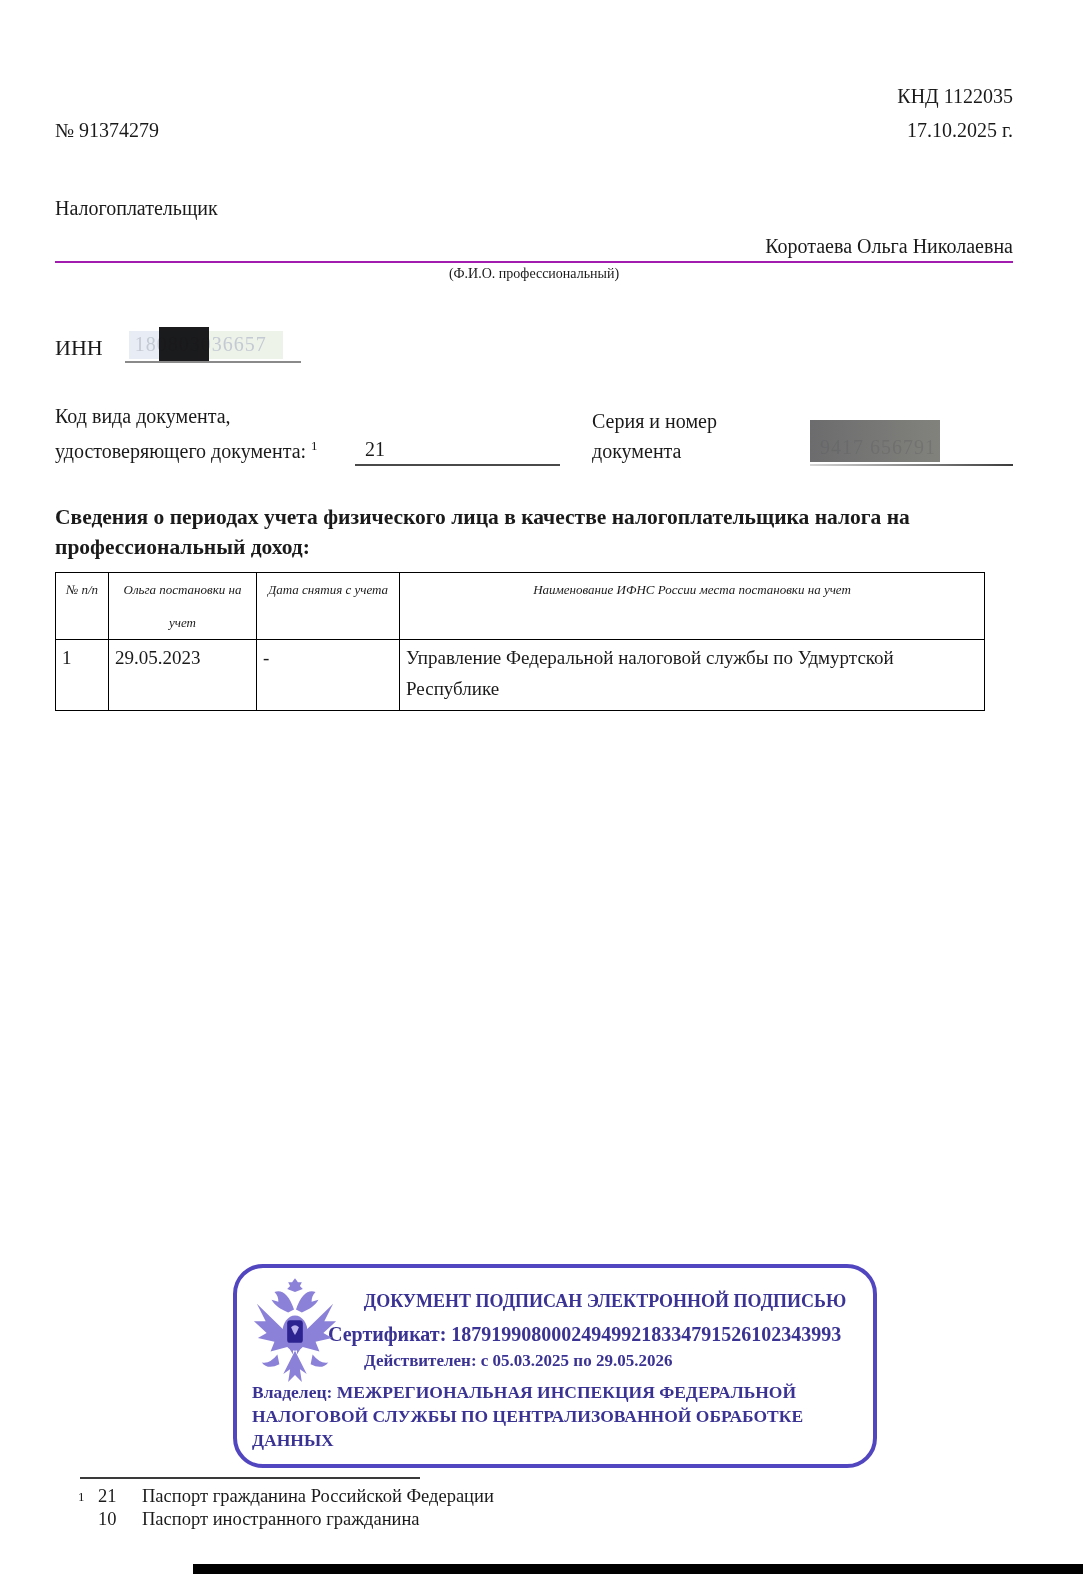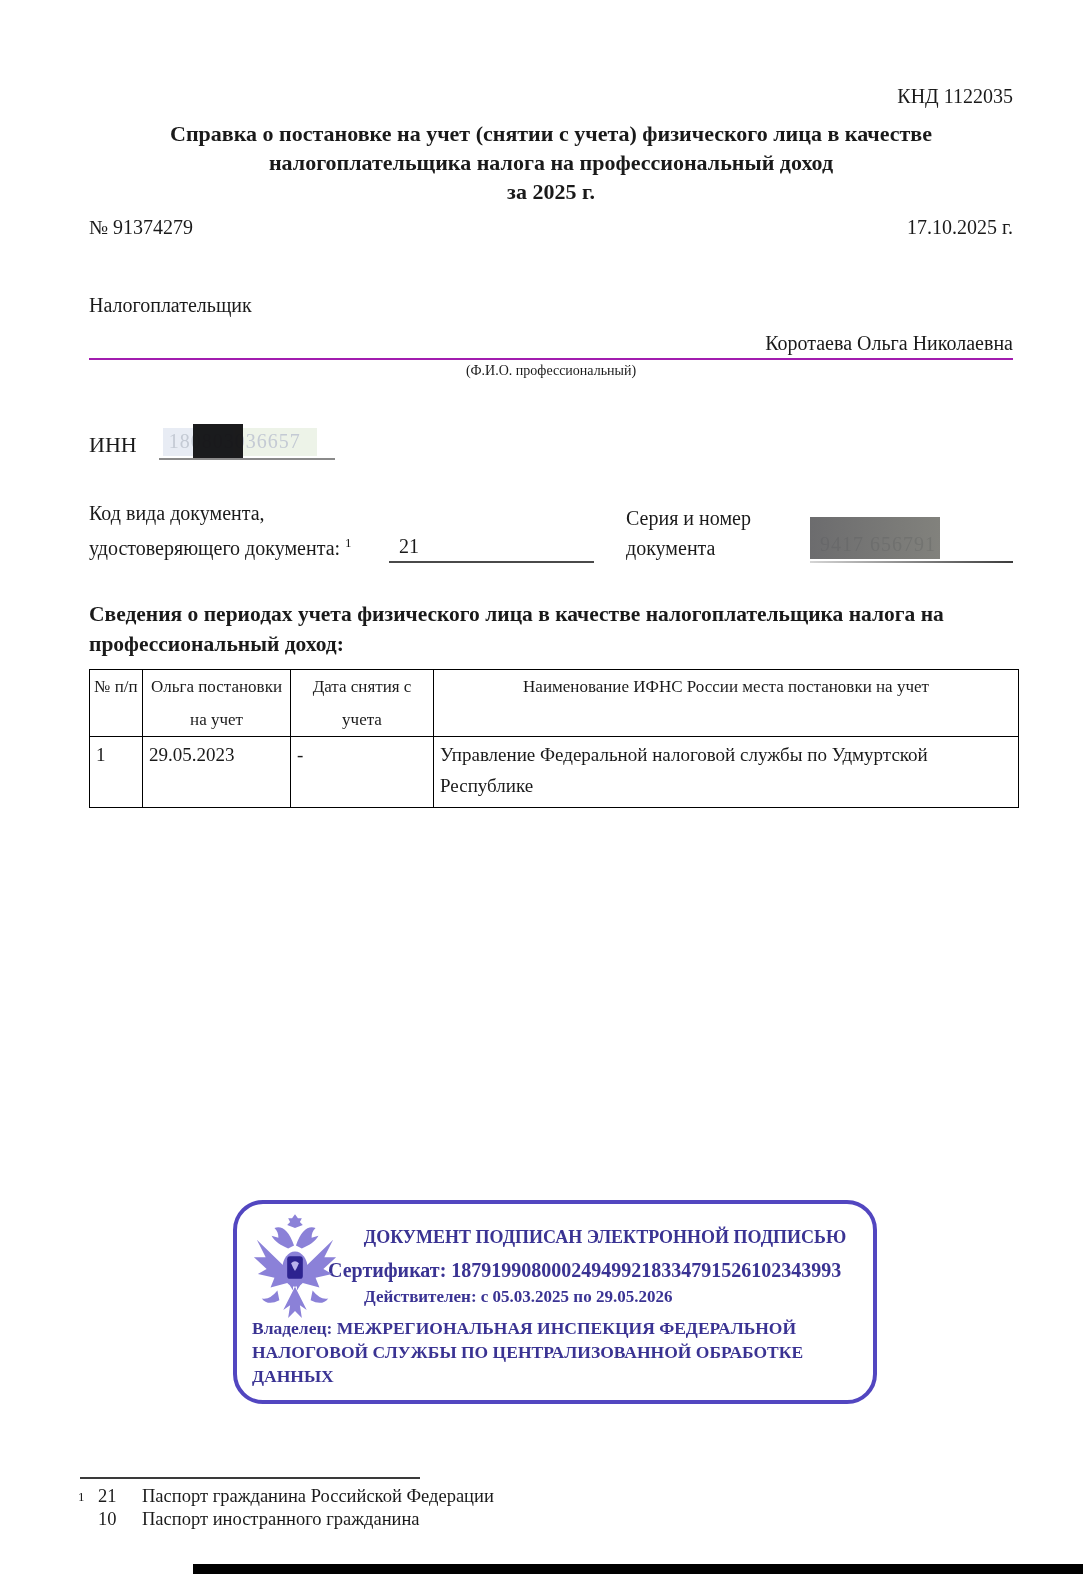--- a/index.html
+++ b/index.html
@@ -4,21 +4,21 @@
 <style>
   html,body{margin:0;padding:0;background:#ffffff;}
   .page{
     position:relative;
     width:1083px;height:1574px;
     background:#ffffff;
     font-family:"Liberation Serif","DejaVu Serif",serif;
     color:#1a1a1a;
     overflow:hidden;
   }
-  .content{padding:0 70px 0 89px;}
+  .content{padding:0 70px 0 55px;}
 
   .knd{padding-top:83px;text-align:right;font-size:20px;line-height:26px;}
 
   .title{margin-top:10px;text-align:center;font-weight:bold;font-size:22px;line-height:29px;}
 
   .num-row{margin-top:8px;display:flex;justify-content:space-between;font-size:20px;line-height:26px;}
 
   .taxpayer-label{margin-top:52px;font-size:20px;line-height:26px;}
 
   .name-block{margin-top:12px;}
@@ -46,30 +46,30 @@
   .series-field{margin-left:auto;width:203px;border-bottom:2px solid;
     border-image:linear-gradient(to right,#d6d6d6,#3a3a3a) 1;}
   .series-digits{color:#b9bec4;}
   .series-darkbox{position:absolute;z-index:3;left:0;top:-12px;width:64%;height:42px;
     background:linear-gradient(to right,rgba(92,92,94,0.9),rgba(102,102,96,0.82));}
 
   .section-heading{margin-top:36px;font-weight:bold;font-size:21.5px;line-height:30px;}
 
   table.periods{margin-top:10px;border-collapse:collapse;width:929px;table-layout:fixed;}
   table.periods th,table.periods td{border:1.5px solid #000;font-weight:normal;}
-  table.periods th{font-size:17px;line-height:33px;text-align:center;vertical-align:top;padding:0 2px;}
+  table.periods th{font-size:13px;line-height:33px;text-align:center;vertical-align:top;padding:0 2px;font-style:italic;}
   table.periods td{font-size:19px;line-height:31px;vertical-align:top;padding:2px 6px 6px 6px;}
   .col-num{width:53px;}
   .col-date-on{width:148px;}
   .col-date-off{width:143px;}
   .col-name{width:585px;}
   td.cell-name{padding-left:8px;}
 
   .stamp{
-    position:absolute;left:233px;top:1200px;width:636px;height:196px;
+    position:absolute;left:233px;top:1264px;width:636px;height:196px;
     border:4px solid #5246c0;border-radius:30px;
     color:#3a3393;font-weight:bold;
   }
   .stamp-eagle{position:absolute;left:14px;top:8px;}
   .stamp-title{margin-top:22px;padding-left:100px;text-align:center;font-size:18px;line-height:22px;}
   .stamp-cert{margin-top:12px;margin-left:91px;font-size:20px;line-height:21px;}
   .stamp-valid{margin-top:5px;margin-left:127px;font-size:17px;line-height:21px;}
   .stamp-owner{margin-top:9px;margin-left:15px;margin-right:12px;font-size:17.5px;line-height:24px;}
 
   .footnote-sep{position:absolute;left:80px;top:1477px;width:340px;border-top:2px solid #3a3a3a;}
@@ -79,25 +79,20 @@
   .footnote-code{width:44px;}
   .bottom-bar{position:absolute;left:193px;top:1564px;right:0;height:10px;background:#000;}
 </style>
 </head>
 <body>
 
 <div class="page">
   <div class="content">
     <div class="knd">КНД 1122035</div>
 
-    <div class="title">
-      <div>Справка о постановке на учет (снятии с учета) физического лица в качестве</div>
-      <div>налогоплательщика налога на профессиональный доход</div>
-      <div>за 2025 г.</div>
-    </div>
 
     <div class="num-row">
       <span>№ 91374279</span>
       <span>17.10.2025 г.</span>
     </div>
 
     <div class="taxpayer-label">Налогоплательщик</div>
 
     <div class="name-block">
       <div class="name-line">Коротаева Ольга Николаевна</div>

